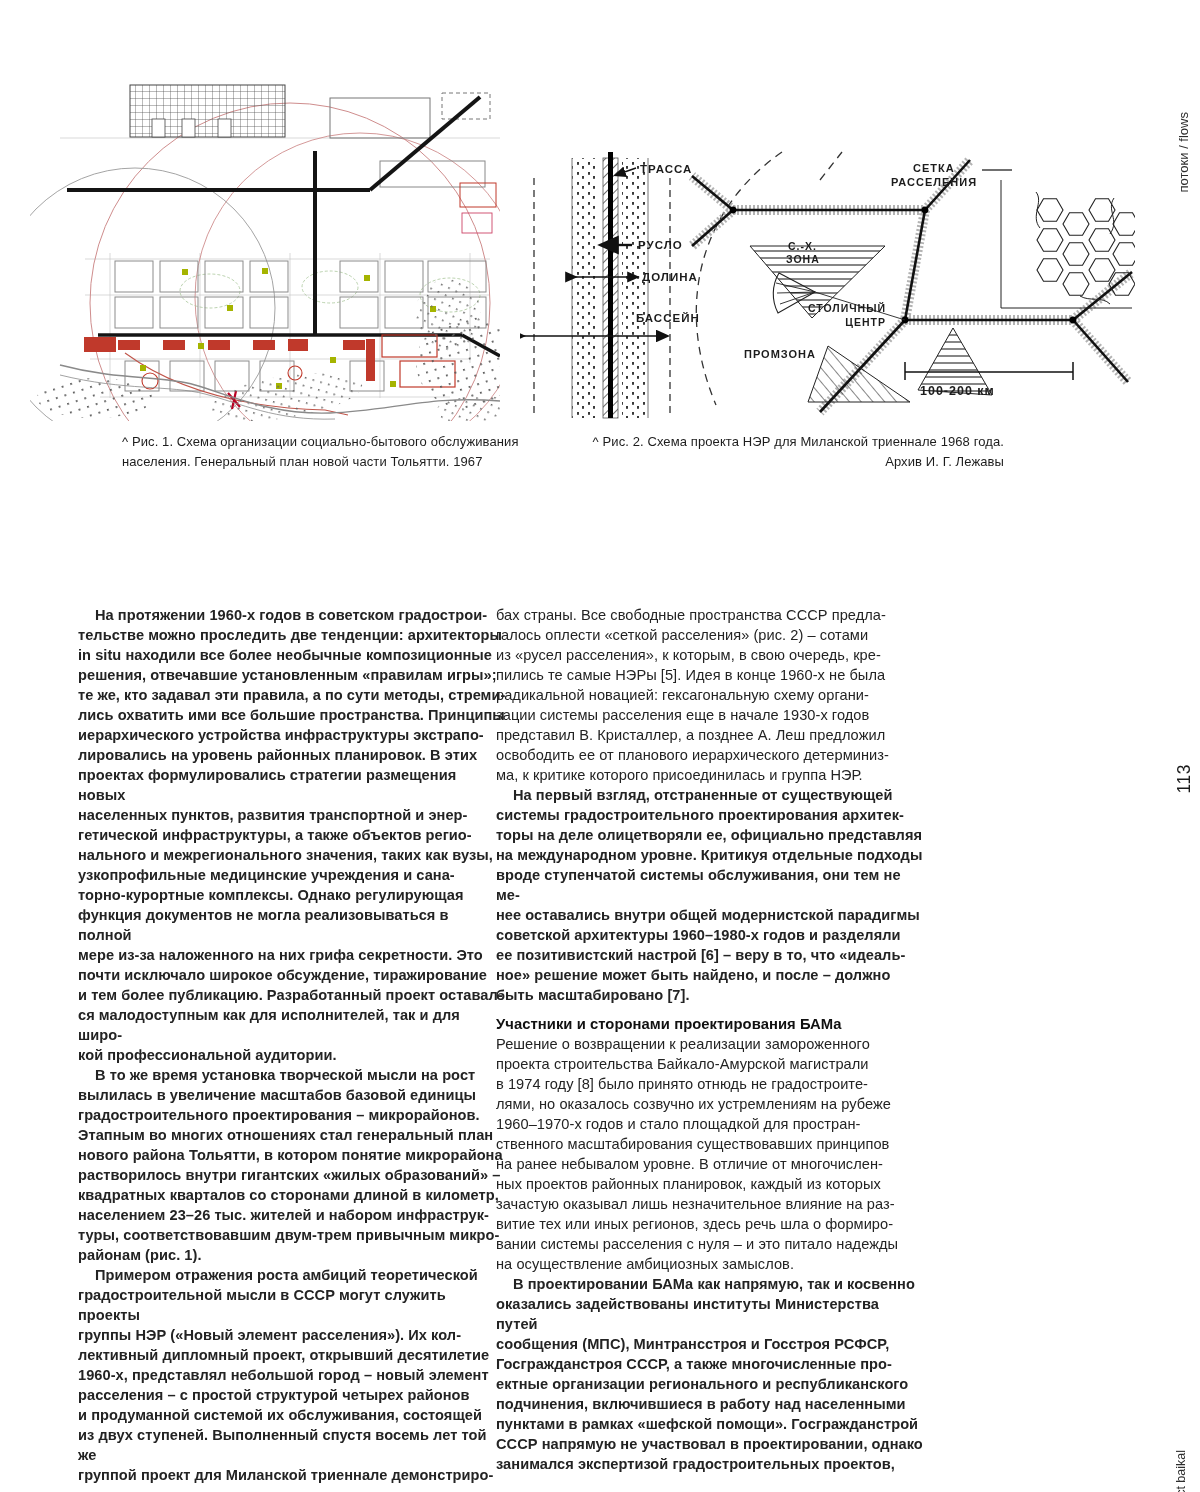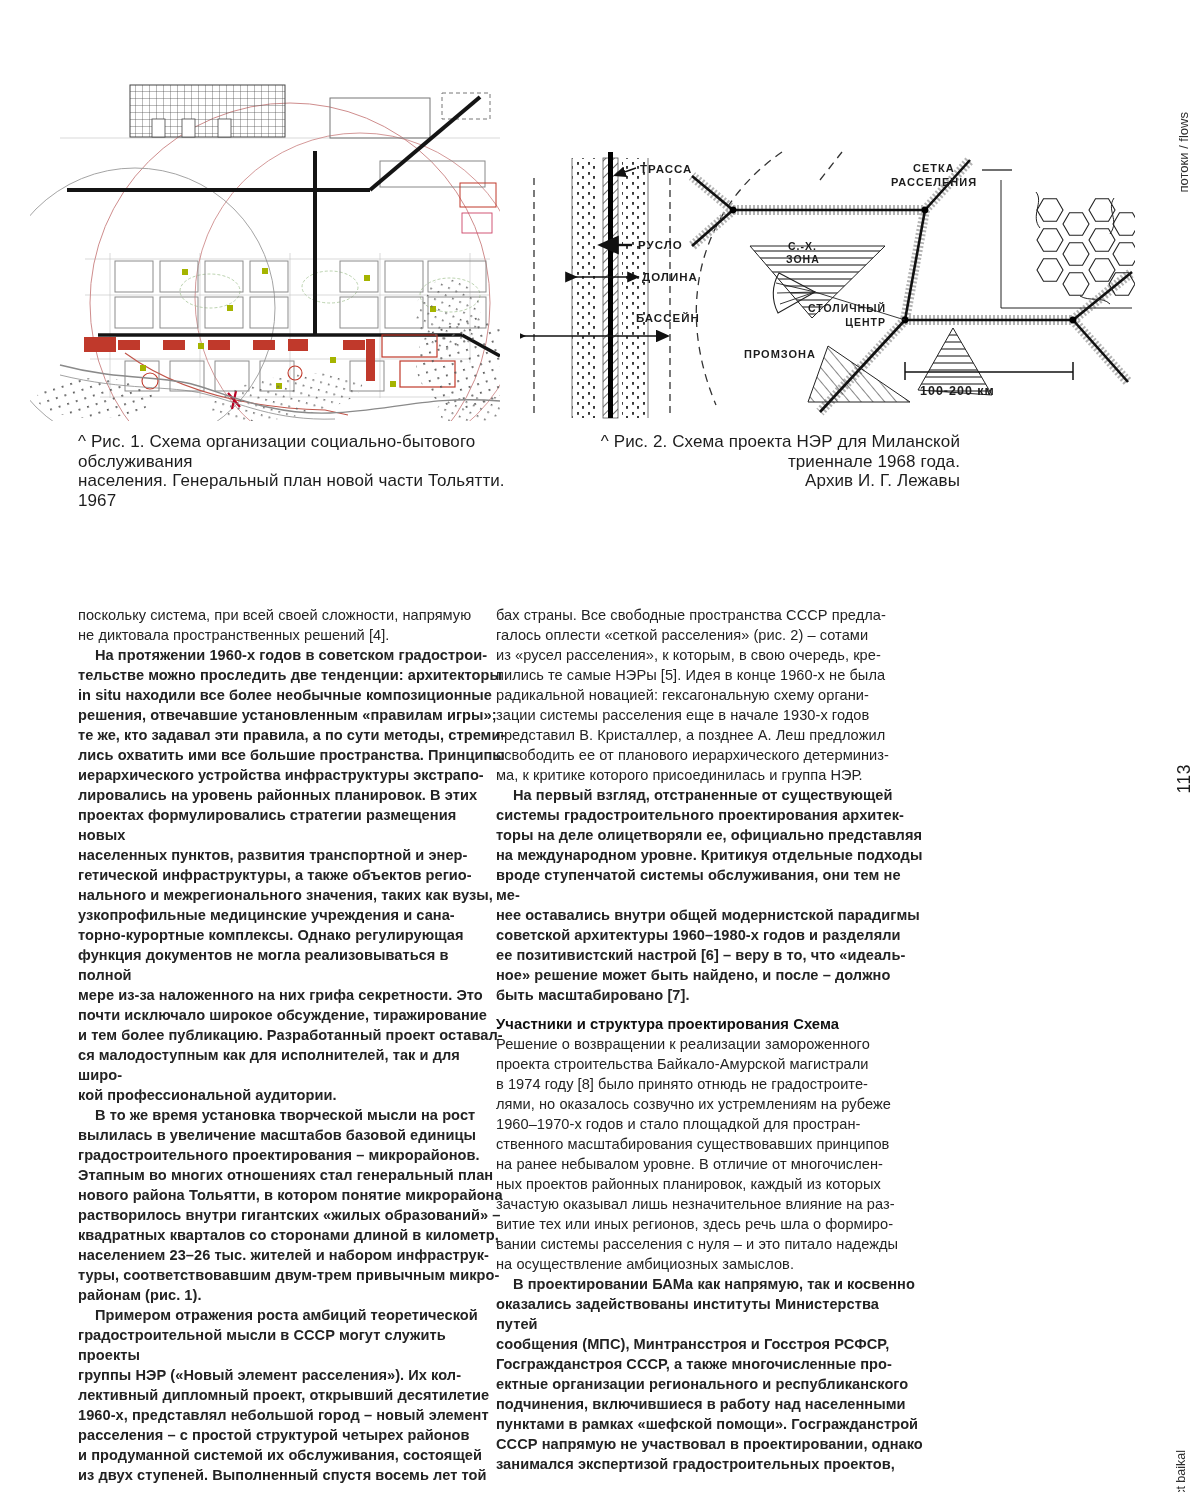--- a/index.html
+++ b/index.html
@@ -1,22 +1,22 @@
 <!DOCTYPE html>
 <html><head>
 <meta charset="utf-8">
 <style>
   html,body{margin:0;padding:0;background:#ffffff;}
   .page{position:relative;width:1200px;height:1492px;background:#ffffff;
         font-family:"Liberation Sans",sans-serif;color:#1f1f1f;overflow:hidden;}
 
   
   .fig{position:absolute;}
-  .caption{position:absolute;font-size:17px;line-height:19.5px;color:#1d1d1d;
-           white-space:pre-line;letter-spacing:0.1px;}
+  .caption{position:absolute;font-size:13px;line-height:19.5px;color:#1d1d1d;
+           white-space:pre-line;letter-spacing:0.1px;margin-left:44px;}
 
   
   .col{position:absolute;top:605px;width:428px;font-size:14.6px;line-height:20px;
        color:#232323;letter-spacing:0.05px;}
   .col p{margin:0;white-space:pre-line;}
   .col p.ind{text-indent:17px;font-weight:bold;}
   .col .sect{font-size:14.8px;line-height:20px;font-weight:bold;margin:9px 0 0 0;color:#111;}
 
   
   .vert{position:absolute;transform:rotate(-90deg);transform-origin:top right;
@@ -278,22 +278,20 @@
       </g>
     </svg>
   </div>
 
   <div class="caption" style="left:78px;top:432px;width:434px;">^  Рис. 1. Схема организации социально-бытового обслуживания
 населения. Генеральный план новой части Тольятти. 1967</div>
   <div class="caption" style="left:520px;top:432px;width:440px;text-align:right;">^  Рис. 2. Схема проекта НЭР для Миланской триеннале 1968 года.
 Архив И. Г. Лежавы</div>
 
   <div class="col" style="left:78px;">
-    <p>поскольку система, при всей своей сложности, напрямую
-не диктовала пространственных решений [4].</p>
     <p class="ind">На протяжении 1960-х годов в советском градострои-
 тельстве можно проследить две тенденции: архитекторы
 in situ находили все более необычные композиционные
 решения, отвечавшие установленным «правилам игры»;
 те же, кто задавал эти правила, а по сути методы, стреми-
 лись охватить ими все большие пространства. Принципы
 иерархического устройства инфраструктуры экстрапо-
 лировались на уровень районных планировок. В этих
 проектах формулировались стратегии размещения новых
 населенных пунктов, развития транспортной и энер-
@@ -342,21 +340,21 @@
     <p class="ind">На первый взгляд, отстраненные от существующей
 системы градостроительного проектирования архитек-
 торы на деле олицетворяли ее, официально представляя
 на международном уровне. Критикуя отдельные подходы
 вроде ступенчатой системы обслуживания, они тем не ме-
 нее оставались внутри общей модернистской парадигмы
 советской архитектуры 1960–1980-х годов и разделяли
 ее позитивистский настрой [6] – веру в то, что «идеаль-
 ное» решение может быть найдено, и после – должно
 быть масштабировано [7].</p>
-    <p class="sect">Участники и структура проектирования Схема</p>
+    <p class="sect">Участники и сторонами проектирования БАМа</p>
     <p>Решение о возвращении к реализации замороженного
 проекта строительства Байкало-Амурской магистрали
 в 1974 году [8] было принято отнюдь не градостроите-
 лями, но оказалось созвучно их устремлениям на рубеже
 1960–1970-х годов и стало площадкой для простран-
 ственного масштабирования существовавших принципов
 на ранее небывалом уровне. В отличие от многочислен-
 ных проектов районных планировок, каждый из которых
 зачастую оказывал лишь незначительное влияние на раз-
 витие тех или иных регионов, здесь речь шла о формиро-

